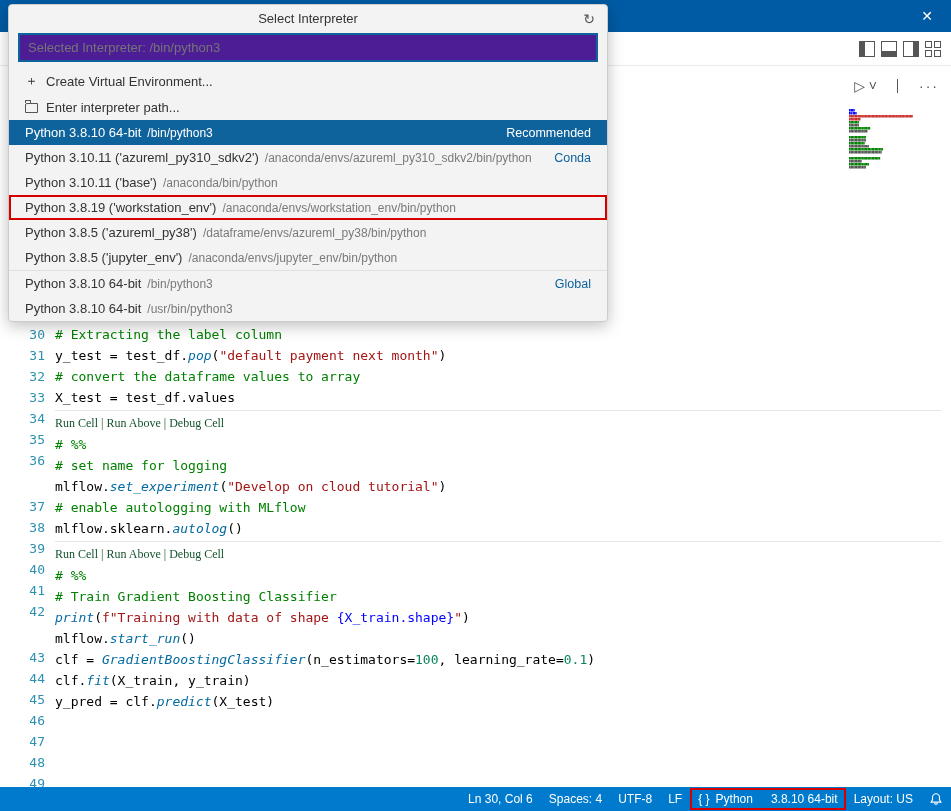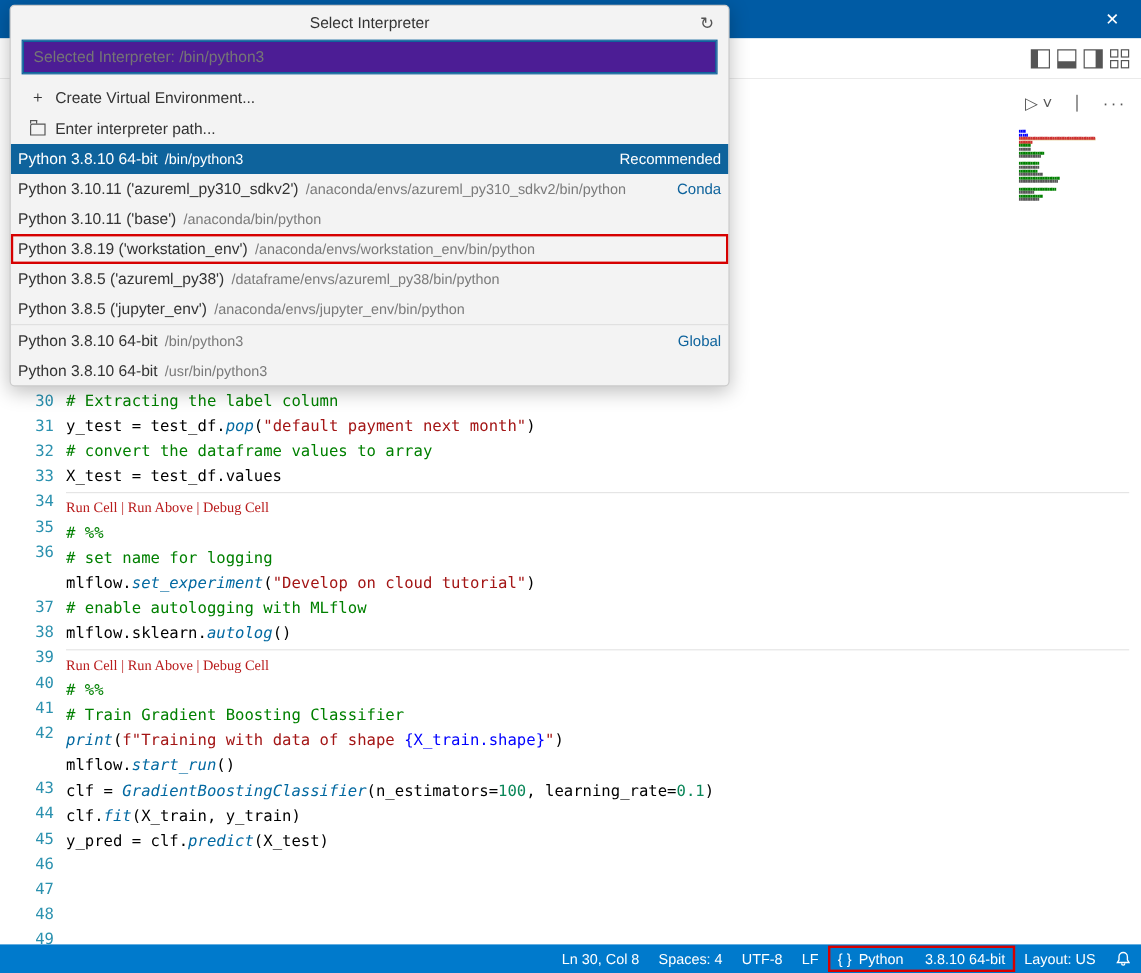--- a/index.html
+++ b/index.html
@@ -13,37 +13,37 @@
   .secondbar { height:40px; background:#fff; display:flex; justify-content:flex-end; align-items:center; padding:0 12px; gap:14px; color:#555; font-size:14px; }
   .secondbar .dots { letter-spacing:2px; }
   .editor { position:absolute; top:106px; left:0; right:0; bottom:24px; display:flex; }
   .gutter { width:55px; text-align:right; color:#2b91af; font-family:Consolas,monospace; font-size:13px; line-height:21px; padding-right:10px; padding-top:0; }
   .code { flex:1; font-family:Consolas,monospace; font-size:13px; line-height:21px; color:#000; white-space:pre; padding-right:10px; }
   .cmt { color:#008000; }
   .str { color:#a31515; }
   .num { color:#098658; }
   .kw  { color:#0000ff; }
   .fn  { color:#0369a1;font-style:italic; }
-  .celllens { color:#b91c1c; font-size:12px; font-family:"Segoe UI"; line-height:21px; border-top:1px solid #e5e5e5; margin-top:2px; padding-top:2px; }
+  .celllens { color:#14532d; font-size:12px; font-family:"Segoe UI"; line-height:21px; border-top:1px solid #e5e5e5; margin-top:2px; padding-top:2px; }
   .minimap { position:absolute; top:106px; right:2px; width:100px; height:190px; font-size:2px; line-height:3px; white-space:pre; color:#555; overflow:hidden; pointer-events:none; }
   .minimap .m-pink { color:#cd3131; background:#e5cf9a; }
   .minimap .m-grn { color:#008000; }
   .minimap .m-blu { color:#0000ff; }
   .statusbar { position:absolute; bottom:0; left:0; right:0; height:24px; background:#007acc; color:#fff; display:flex; justify-content:flex-end; align-items:center; font-size:12px; }
   .statusbar .sitem { padding:0 8px; height:100%; display:flex; align-items:center; gap:4px; }
   .statusbar .pybox { border:2px solid #d60000; padding:0 6px; height:22px; display:flex; align-items:center; gap:6px; }
   .statusbar .bell { width:14px; height:14px; }
   .panel { position:absolute; top:4px; left:8px; width:600px; background:#f3f3f3; border:1px solid #ccc; border-radius:4px; box-shadow:0 4px 16px rgba(0,0,0,0.25); z-index:50; overflow:hidden; }
   .panel-title { text-align:center; padding:6px 0 4px; color:#333; font-size:13px; position:relative; }
   .panel-title .refresh { position:absolute; right:12px; top:6px; color:#555; font-size:14px; }
   .panel-input { margin:4px 10px 6px; }
   .panel-input input { width:100%; padding:5px 8px; border:1px solid #0e639c; outline:1px solid #0e639c; background:#4c1d95; font-family:inherit; font-size:13px; color:#888; }
   .panel-action { padding:5px 16px; color:#333; font-size:13px; display:flex; align-items:center; gap:8px; }
   .panel-sep { border-top:1px solid #e0e0e0; }
-  .panel-list .opt { padding:5px 6px; color:#333; display:flex; align-items:baseline; gap:6px; }
+  .panel-list .opt { padding:5px 16px; color:#333; display:flex; align-items:baseline; gap:6px; }
   .panel-list .opt .ver { white-space:nowrap; }
   .panel-list .opt .path { color:#7a7a7a; font-size:12px; }
   .panel-list .opt .tag { margin-left:auto; color:#0e639c; font-size:12.5px; }
   .panel-list .opt.sel { background:#0e639c; color:#fff; }
   .panel-list .opt.sel .path, .panel-list .opt.sel .tag { color:#fff; }
   .panel-list .opt.boxed { outline:2px solid #d60000; outline-offset:-2px; }
 </style>
 </head>
 <body>
 
@@ -118,21 +118,21 @@
 <span class="m-grn">████████████████████████</span>
 <span>███████████████████████</span>
 
 <span class="m-grn">██████████████████████</span>
 <span>█████████</span>
 <span class="m-grn">██████████████</span>
 <span>████████████</span>
 </div>
 
 <div class="statusbar">
-  <div class="sitem">Ln 30, Col 8</div>
+  <div class="sitem">Ln 30, Col 6</div>
   <div class="sitem">Spaces: 4</div>
   <div class="sitem">UTF-8</div>
   <div class="sitem">LF</div>
   <div class="pybox">
     <span>{ }</span>
     <span>Python</span>
     <span style="width:6px"></span>
     <span>3.8.10 64-bit</span>
   </div>
   <div class="sitem">Layout: US</div>

